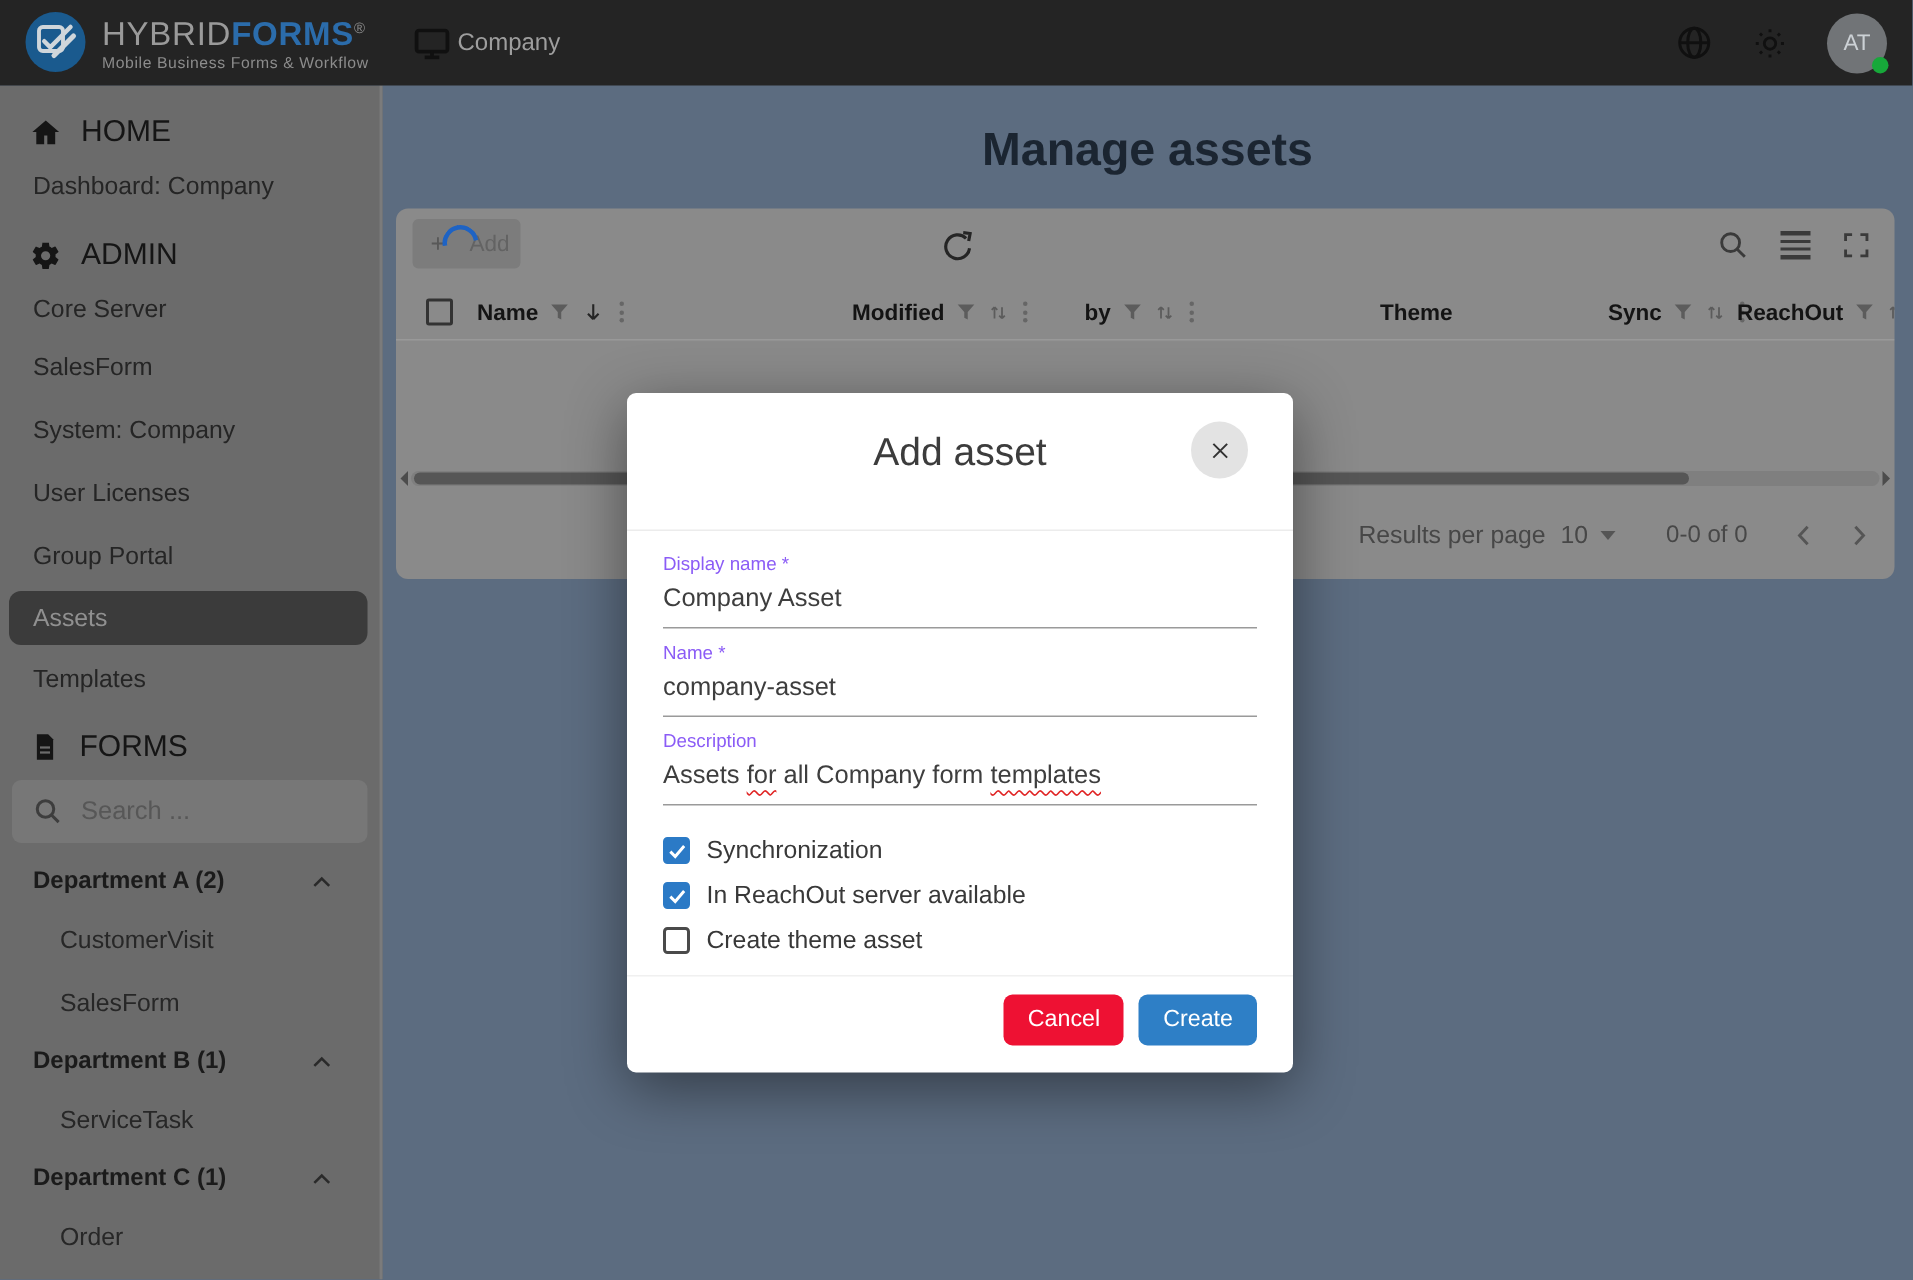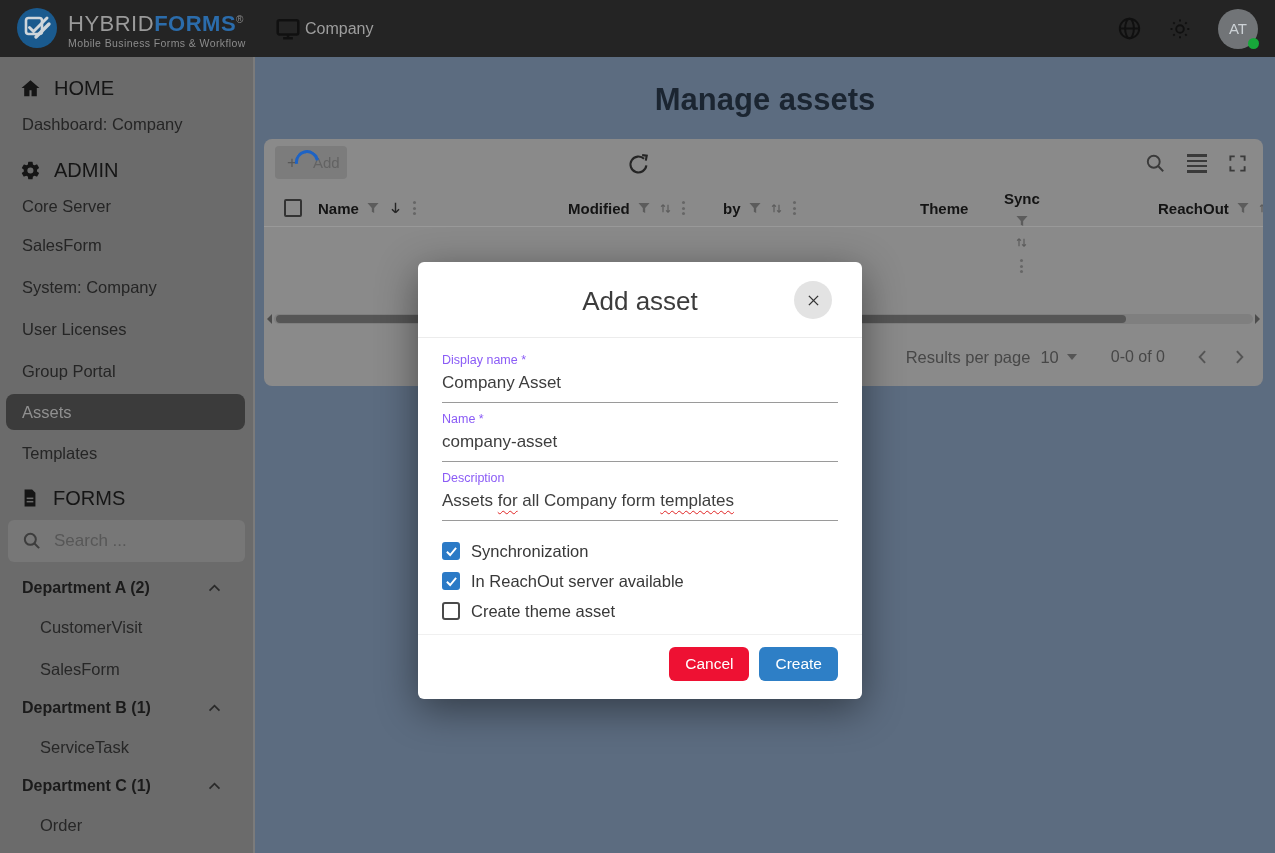--- a/index.html
+++ b/index.html
@@ -65,21 +65,21 @@
 
   .pagination { position:absolute; left:0; bottom:0; width:100%; height:58px; display:flex; align-items:center; justify-content:flex-end; padding-right:14px; color:#474747; font-size:16.5px; }
   .psize { display:flex; align-items:center; gap:8px; margin-left:10px; cursor:pointer; }
   .caret-down { width:0; height:0; border:5px solid transparent; border-top:6px solid #555; margin-top:5px; }
   .prange { margin-left:34px; font-size:16px; }
   .pnav { display:flex; align-items:center; gap:16px; margin-left:28px; color:#555; }
   .pnav .pbtn { cursor:pointer; }
 
   
   .overlay-shadow { position:absolute; left:418px; top:262px; width:444px; z-index:10; background:#ffffff; border-radius:6px; box-shadow:0 10px 40px rgba(0,0,0,0.45); }
-  .modal-header { position:relative; height:76px; border-bottom:1px solid #ececec;padding-left:13px; }
+  .modal-header { position:relative; height:92px; border-bottom:1px solid #ececec;padding-left:13px; }
   .modal-title { position:absolute; left:0; right:0; top:24px; text-align:center; font-size:26px; color:#3c3c3c; }
   .modal-close { position:absolute; right:30px; top:19px; width:38px; height:38px; border-radius:50%; background:#e3e3e3; border:none; display:flex; align-items:center; justify-content:center; cursor:pointer; color:#333; }
   .modal-body { padding:2px 24px 0 24px; }
   .m-field { padding-top:9px; border-bottom:1px solid #9a9a9a; padding-bottom:8px; cursor:text; }
   .m-field.first { padding-top:13px; }
   .m-label { font-size:12.5px; color:#8b5cf6; line-height:14px; }
   .m-value { font-size:17px; color:#3e3e3e; line-height:22px; margin-top:5px; }
   .squiggle { text-decoration:underline; text-decoration-style:wavy; text-decoration-color:#e02424; text-decoration-thickness:1px; text-underline-offset:4px; }
   .checks { margin-top:15px; }
   .check-row { height:30px; display:flex; align-items:center; gap:11px; cursor:pointer; }
@@ -317,21 +317,21 @@
           <i></i>
           <i></i>
           <i></i>
         </span>
     </div>
 
     <div class="th" style="left:656px;">
       <span>Theme</span>
     </div>
 
-    <div class="th" style="left:740px;flex-direction:column;">
+    <div class="th" style="left:808px;">
       <span>Sync</span>
       <span class="funnel">
           <svg width="14" height="14" viewBox="0 0 24 24" fill="#5c5c5c">
             <path d="M2.5 3.5h19L14 12v8.5l-4-2v-6.5z"></path>
           </svg>
         </span>
       <span class="sortud">
           <svg width="15" height="15" viewBox="0 0 24 24" fill="none" stroke="#5c5c5c" stroke-width="1.9">
             <path d="M8 18V6M8 6L5 9M8 6l3 3M16 6v12M16 18l-3-3M16 18l3-3"></path>
           </svg>

